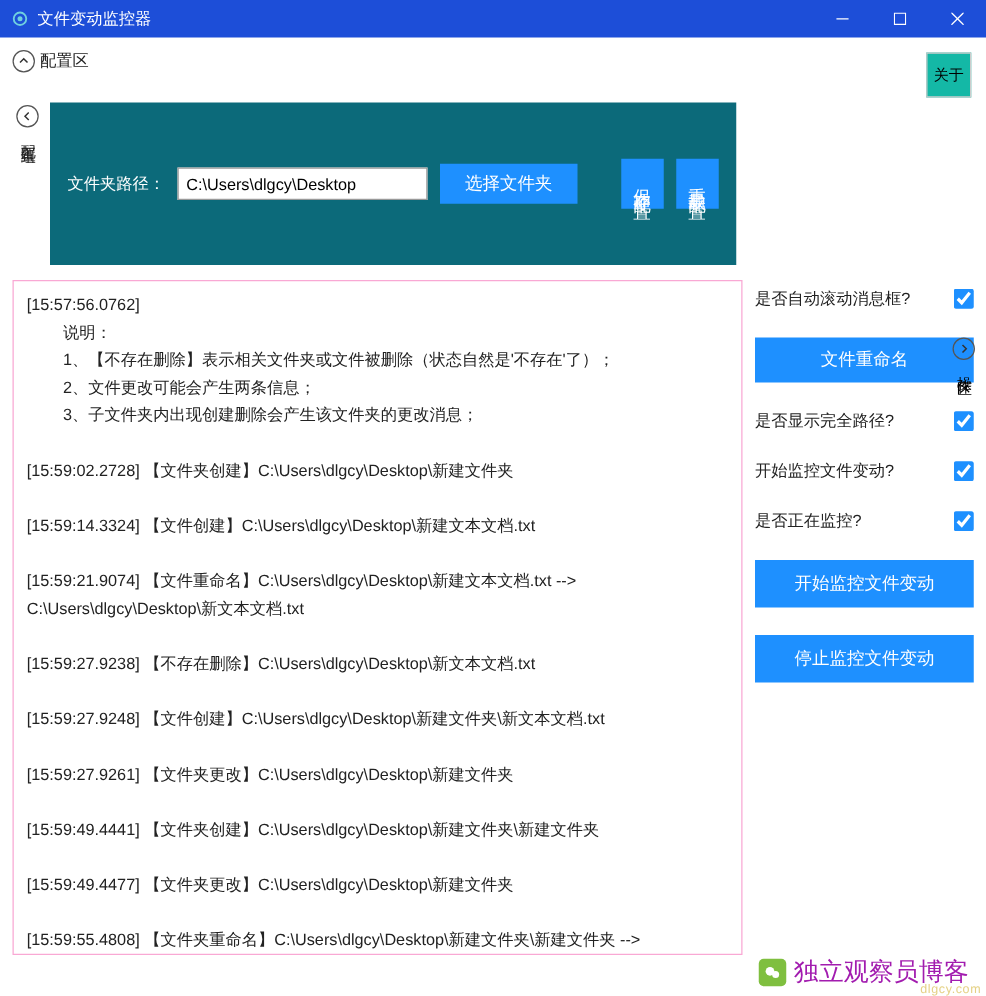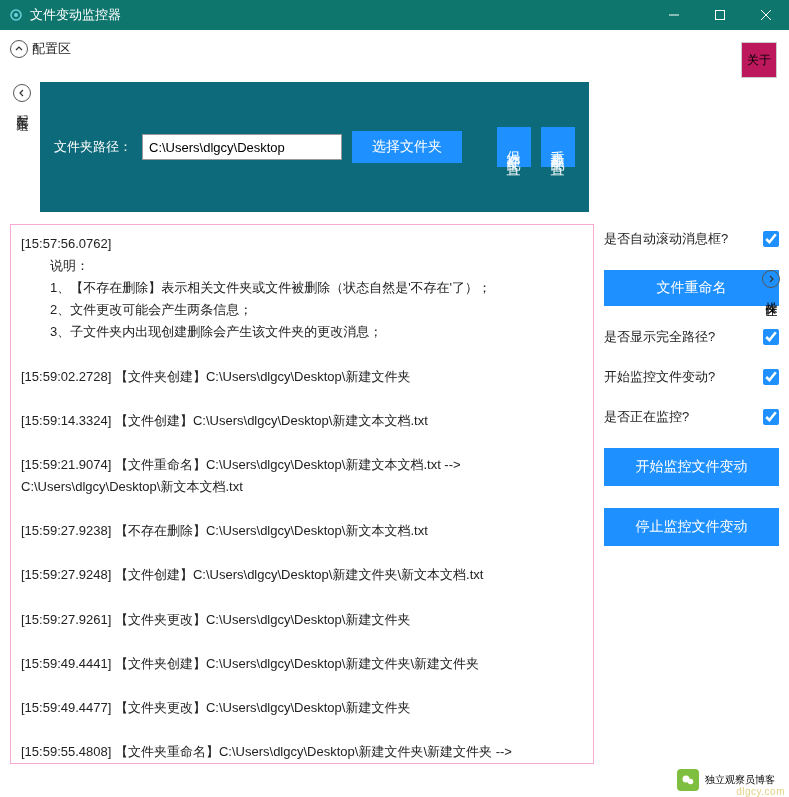--- a/index.html
+++ b/index.html
@@ -7,21 +7,21 @@
   font-family: "Microsoft YaHei", "Segoe UI", sans-serif;
   font-size: 13px;
   background: #fff;
   width: 789px;
   height: 797px;
   overflow: hidden;
   position: relative;
 }
 .titlebar {
   height: 30px;
-  background: #0f766e;
+  background: #1d4ed8;
   color: #fff;
   display: flex;
   align-items: center;
   padding-left: 8px;
 }
 .titlebar .app-icon {
   width: 16px; height: 16px;
   margin-right: 6px;
   display: inline-flex; align-items: center; justify-content: center;
 }
@@ -54,21 +54,21 @@
   margin-right: 4px;
   cursor: pointer;
 }
 
 
 .about-btn {
   position: absolute;
   top: 12px; right: 12px;
   width: 36px; height: 36px;
   border: 1px solid #ccc;
-  background: #be185d;
+  background: #14b8a6;
   font-size: 12px;
   display: flex; align-items: center; justify-content: center;
   cursor: pointer;
   font-family: Liberation Mono, monospace;
 }
 
 
 .cfg-row {
   display: flex;
   align-items: stretch;
@@ -201,22 +201,22 @@
   writing-mode: vertical-rl;
   text-orientation: upright;
   letter-spacing: 2px;
   font-size: 12px;
   margin-top: 2px;
 }
 .footer-credit {
   position: absolute;
   bottom: 6px; right: 14px;
   display: flex; align-items: center; gap: 6px;
-  font-size: 10px;
-  color: #000000;
+  font-size: 20px;
+  color: #a21caf;
   margin-top: 36px;
 }
 .footer-credit .wechat {
   width: 22px; height: 22px;
   background: #7fbf3f;
   border-radius: 4px;
   display: flex; align-items: center; justify-content: center;
   color: #fff;
   font-size: 12px;
 }

